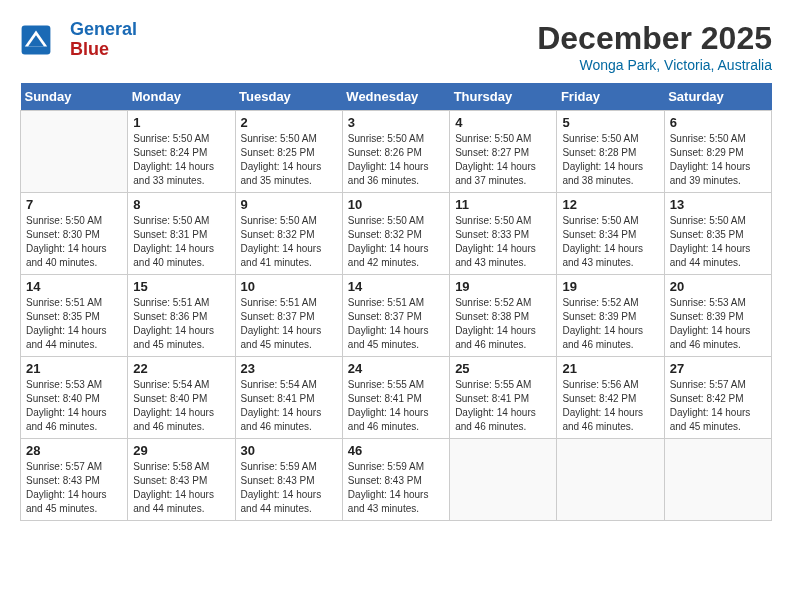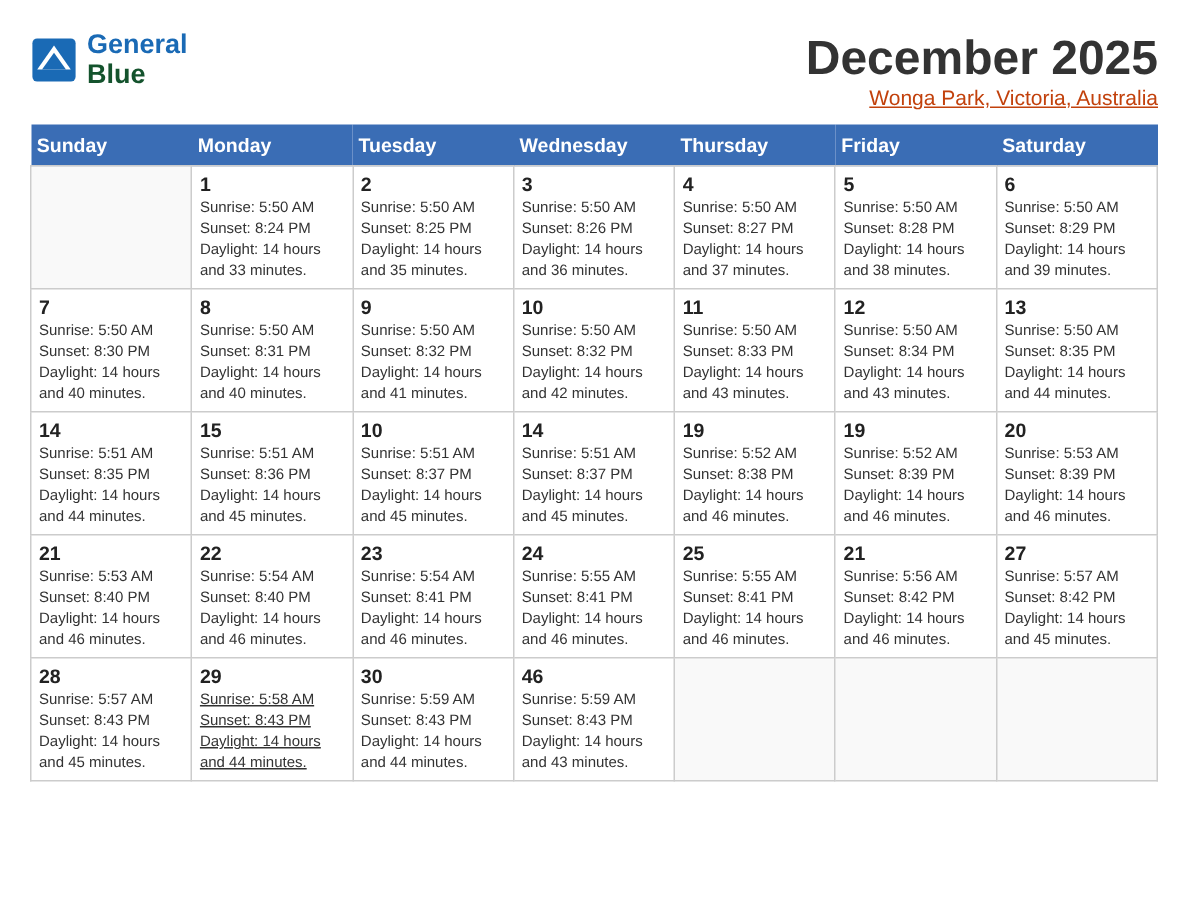--- a/index.html
+++ b/index.html
@@ -12,21 +12,21 @@
     }
     .header {
       display: flex;
       justify-content: space-between;
       align-items: flex-start;
       margin-bottom: 10px;
     }
     .logo {
       display: flex;
       align-items: center;
-      gap: 6px;
+      gap: 18px;
     }
     .logo-text {
       font-size: 18px;
       font-weight: bold;
       color: #333;
       line-height: 1.1;
     }
     .logo-text span {
       color: #1a6ab5;
     }
@@ -37,22 +37,21 @@
     .title-block {
       text-align: right;
     }
     .month-title {
       font-size: 32px;
       font-weight: bold;
       color: #333;
     }
     .subtitle {
       font-size: 14px;
-      color: #c2410c;
-      text-decoration: underline;
+      color: #0369a1;
     }
     table {
       width: 100%;
       border-collapse: collapse;
       font-size: 11px;
     }
     thead tr th {
       background-color: #3a6db5;
       color: #fff;
       padding: 6px 4px;
@@ -94,21 +93,21 @@
 
 <div class="header">
   <div class="logo">
     <svg class="logo-icon" viewBox="0 0 40 40">
       <rect x="2" y="2" width="36" height="36" rx="4" fill="#1a6ab5"></rect>
       <polygon points="20,8 34,28 6,28" fill="#fff"></polygon>
       <polygon points="20,14 30,28 10,28" fill="#1a6ab5"></polygon>
     </svg>
     <div class="logo-text">
       <div><span>General</span></div>
-      <div><span style="color:#14532d">Blue</span></div>
+      <div><span style="color:#b91c1c">Blue</span></div>
     </div>
   </div>
   <div class="title-block">
     <div class="month-title">December 2025</div>
     <div class="subtitle">Wonga Park, Victoria, Australia</div>
   </div>
 </div>
 
 <table>
   <thead>
@@ -324,21 +323,21 @@
       <tr>
         <td>
           <span class="day-num">28</span>
           <div class="day-info" style="white-space: pre-line;">Sunrise: 5:57 AM
 Sunset: 8:43 PM
 Daylight: 14 hours
 and 45 minutes.</div>
         </td>
         <td>
           <span class="day-num">29</span>
-          <div class="day-info" style="white-space: pre-line; text-decoration: underline;">Sunrise: 5:58 AM
+          <div class="day-info" style="white-space: pre-line;">Sunrise: 5:58 AM
 Sunset: 8:43 PM
 Daylight: 14 hours
 and 44 minutes.</div>
         </td>
         <td>
           <span class="day-num">30</span>
           <div class="day-info" style="white-space: pre-line;">Sunrise: 5:59 AM
 Sunset: 8:43 PM
 Daylight: 14 hours
 and 44 minutes.</div>

